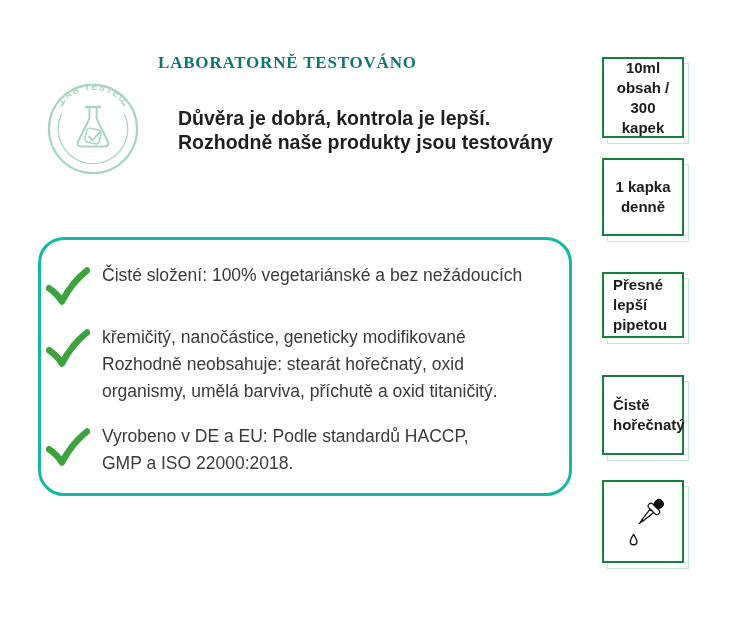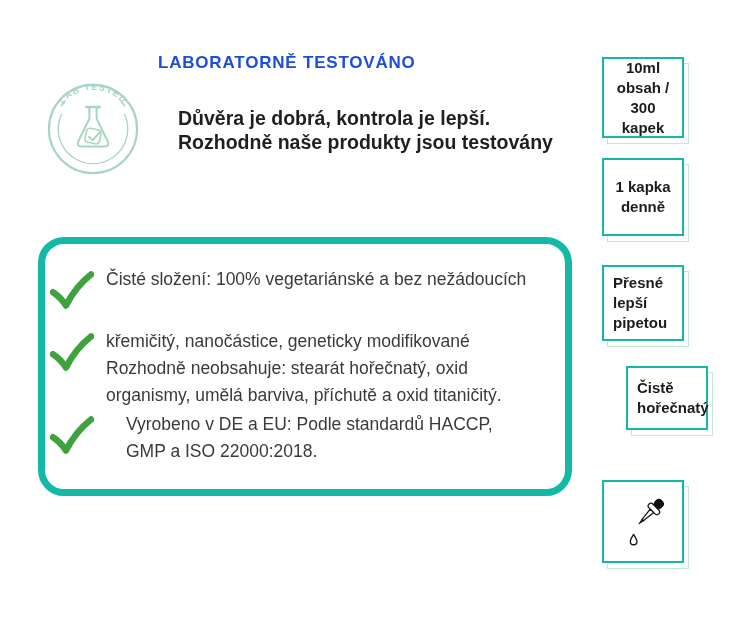--- a/index.html
+++ b/index.html
@@ -6,45 +6,45 @@
   .canvas {
     position:relative; width:756px; height:633px; background:#ffffff;
     font-family:"Liberation Sans", sans-serif; overflow:hidden; color:#1d1d1d;
   }
   
   .badge { position:absolute; left:46px; top:82px; width:94px; height:94px; }
   .badge svg { display:block; width:100%; height:100%; }
 
   
   .header { position:absolute; left:158px; top:52px; }
-  .title { font-size:17px; font-weight:bold; letter-spacing:0.8px; line-height:22px; color:#1d4ed8; }
+  .title { font-size:17px; font-weight:bold; letter-spacing:0.8px; line-height:22px; color:#0f766e;font-family:Liberation Serif, serif; }
   .intro { margin-top:33px; font-size:19.5px; font-weight:bold; line-height:23.5px; color:#1f1f1f;margin-left:20px; }
 
   
   .panel {
     position:absolute; left:38px; top:237px; width:534px; height:259px;
-    box-sizing:border-box; border:7px solid #14b8a6; border-radius:26px;
+    box-sizing:border-box; border:3px solid #14b8a6; border-radius:26px;
     padding:22px 10px 0 2px; background:#fff;
   }
   .row { display:flex; align-items:flex-start; }
   .row + .row.gap1 { margin-top:19px; }
-  .row + .row.gap2 { margin-top:2px;gap:20px; }
+  .row + .row.gap2 { margin-top:18px; }
   .check { flex:0 0 50px; width:50px; padding-left:3px; margin-top:5px; box-sizing:border-box; }
   .check svg { display:block; }
   .rowtext { margin-left:9px; font-size:17.5px; line-height:27px; color:#3a3a3a; white-space:nowrap; }
 
   
   .cardwrap { position:absolute; left:602px; width:82px; }
   .cshadow {
     position:absolute; inset:0; box-sizing:border-box;
     border:1.5px solid #c6e5d4; transform:translate(5px,6px);
   }
   .card {
     position:absolute; inset:0; box-sizing:border-box; background:#fff;
-    border:2px solid #14b8a6; display:flex; flex-direction:column; justify-content:center;
+    border:2px solid #15803d; display:flex; flex-direction:column; justify-content:center;
     font-size:15px; font-weight:bold; line-height:20px; color:#1c1c1c;
   }
   .card.center { align-items:center; text-align:center; }
   .card.left   { align-items:flex-start; text-align:left; padding-left:9px; }
   .card.iconcard { align-items:center; }
   .card svg { display:block; }
 </style>
 </head>
 <body>
 
@@ -128,30 +128,30 @@
   </div>
 
   <div class="cardwrap" style="top:158px; height:78px;">
     <div class="cshadow"></div>
     <div class="card center">
       <div>1 kapka</div>
       <div>denně</div>
     </div>
   </div>
 
-  <div class="cardwrap" style="top:265px; height:76px;">
+  <div class="cardwrap" style="top:272px; height:66px;">
     <div class="cshadow"></div>
     <div class="card left">
       <div>Přesné</div>
       <div>lepší</div>
       <div>pipetou</div>
     </div>
   </div>
 
-  <div class="cardwrap" style="top:366px; height:64px;margin-left:24px;">
+  <div class="cardwrap" style="top:375px; height:80px;">
     <div class="cshadow"></div>
     <div class="card left">
       <div>Čistě</div>
       <div>hořečnatý</div>
     </div>
   </div>
 
   <div class="cardwrap" style="top:480px; height:83px;">
     <div class="cshadow"></div>
     <div class="card iconcard">

